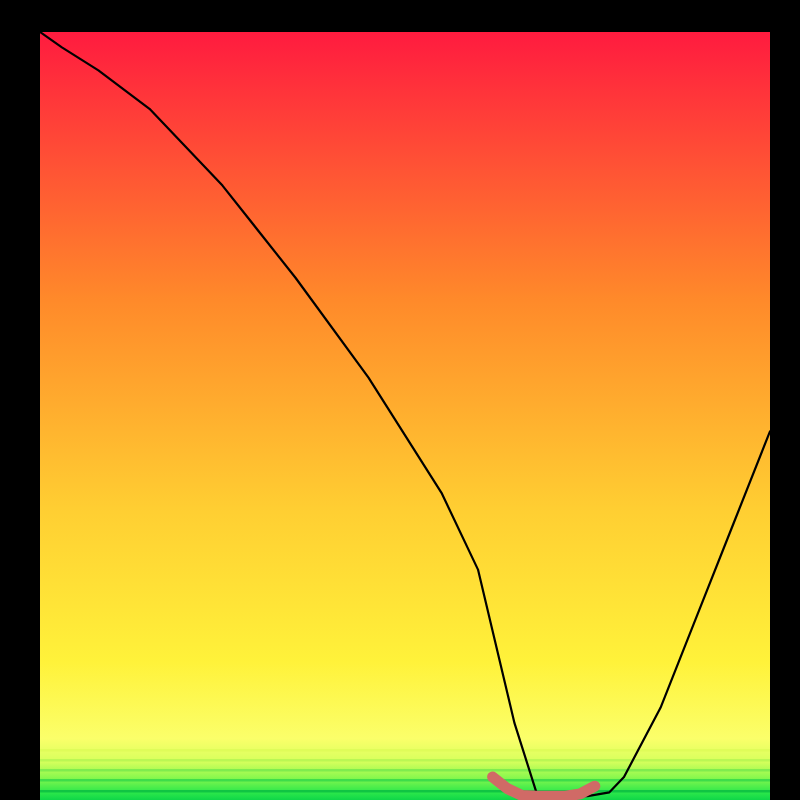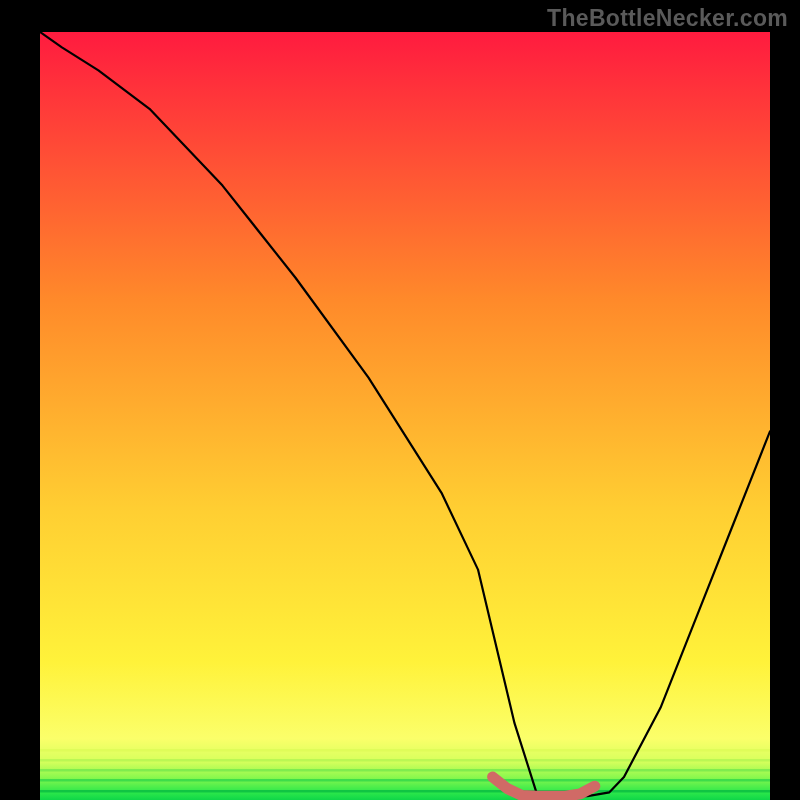--- a/index.html
+++ b/index.html
@@ -39,21 +39,20 @@
     inset: 0;
     width: 730px;
     height: 768px;
     display: block;
   }
 </style>
 </head>
 <body>
 
 <div class="root">
-  <div class="watermark">TheBottleNecker.com</div>
 
   <div class="frame">
     <svg viewBox="0 0 730 768" preserveAspectRatio="none">
       <defs>
         <linearGradient id="bg" x1="0" y1="0" x2="0" y2="1">
           <stop offset="0%" stop-color="#ff1b3f"></stop>
           <stop offset="35%" stop-color="#ff8a2a"></stop>
           <stop offset="62%" stop-color="#ffce32"></stop>
           <stop offset="82%" stop-color="#fff23a"></stop>
           <stop offset="92%" stop-color="#fbff6a"></stop>

